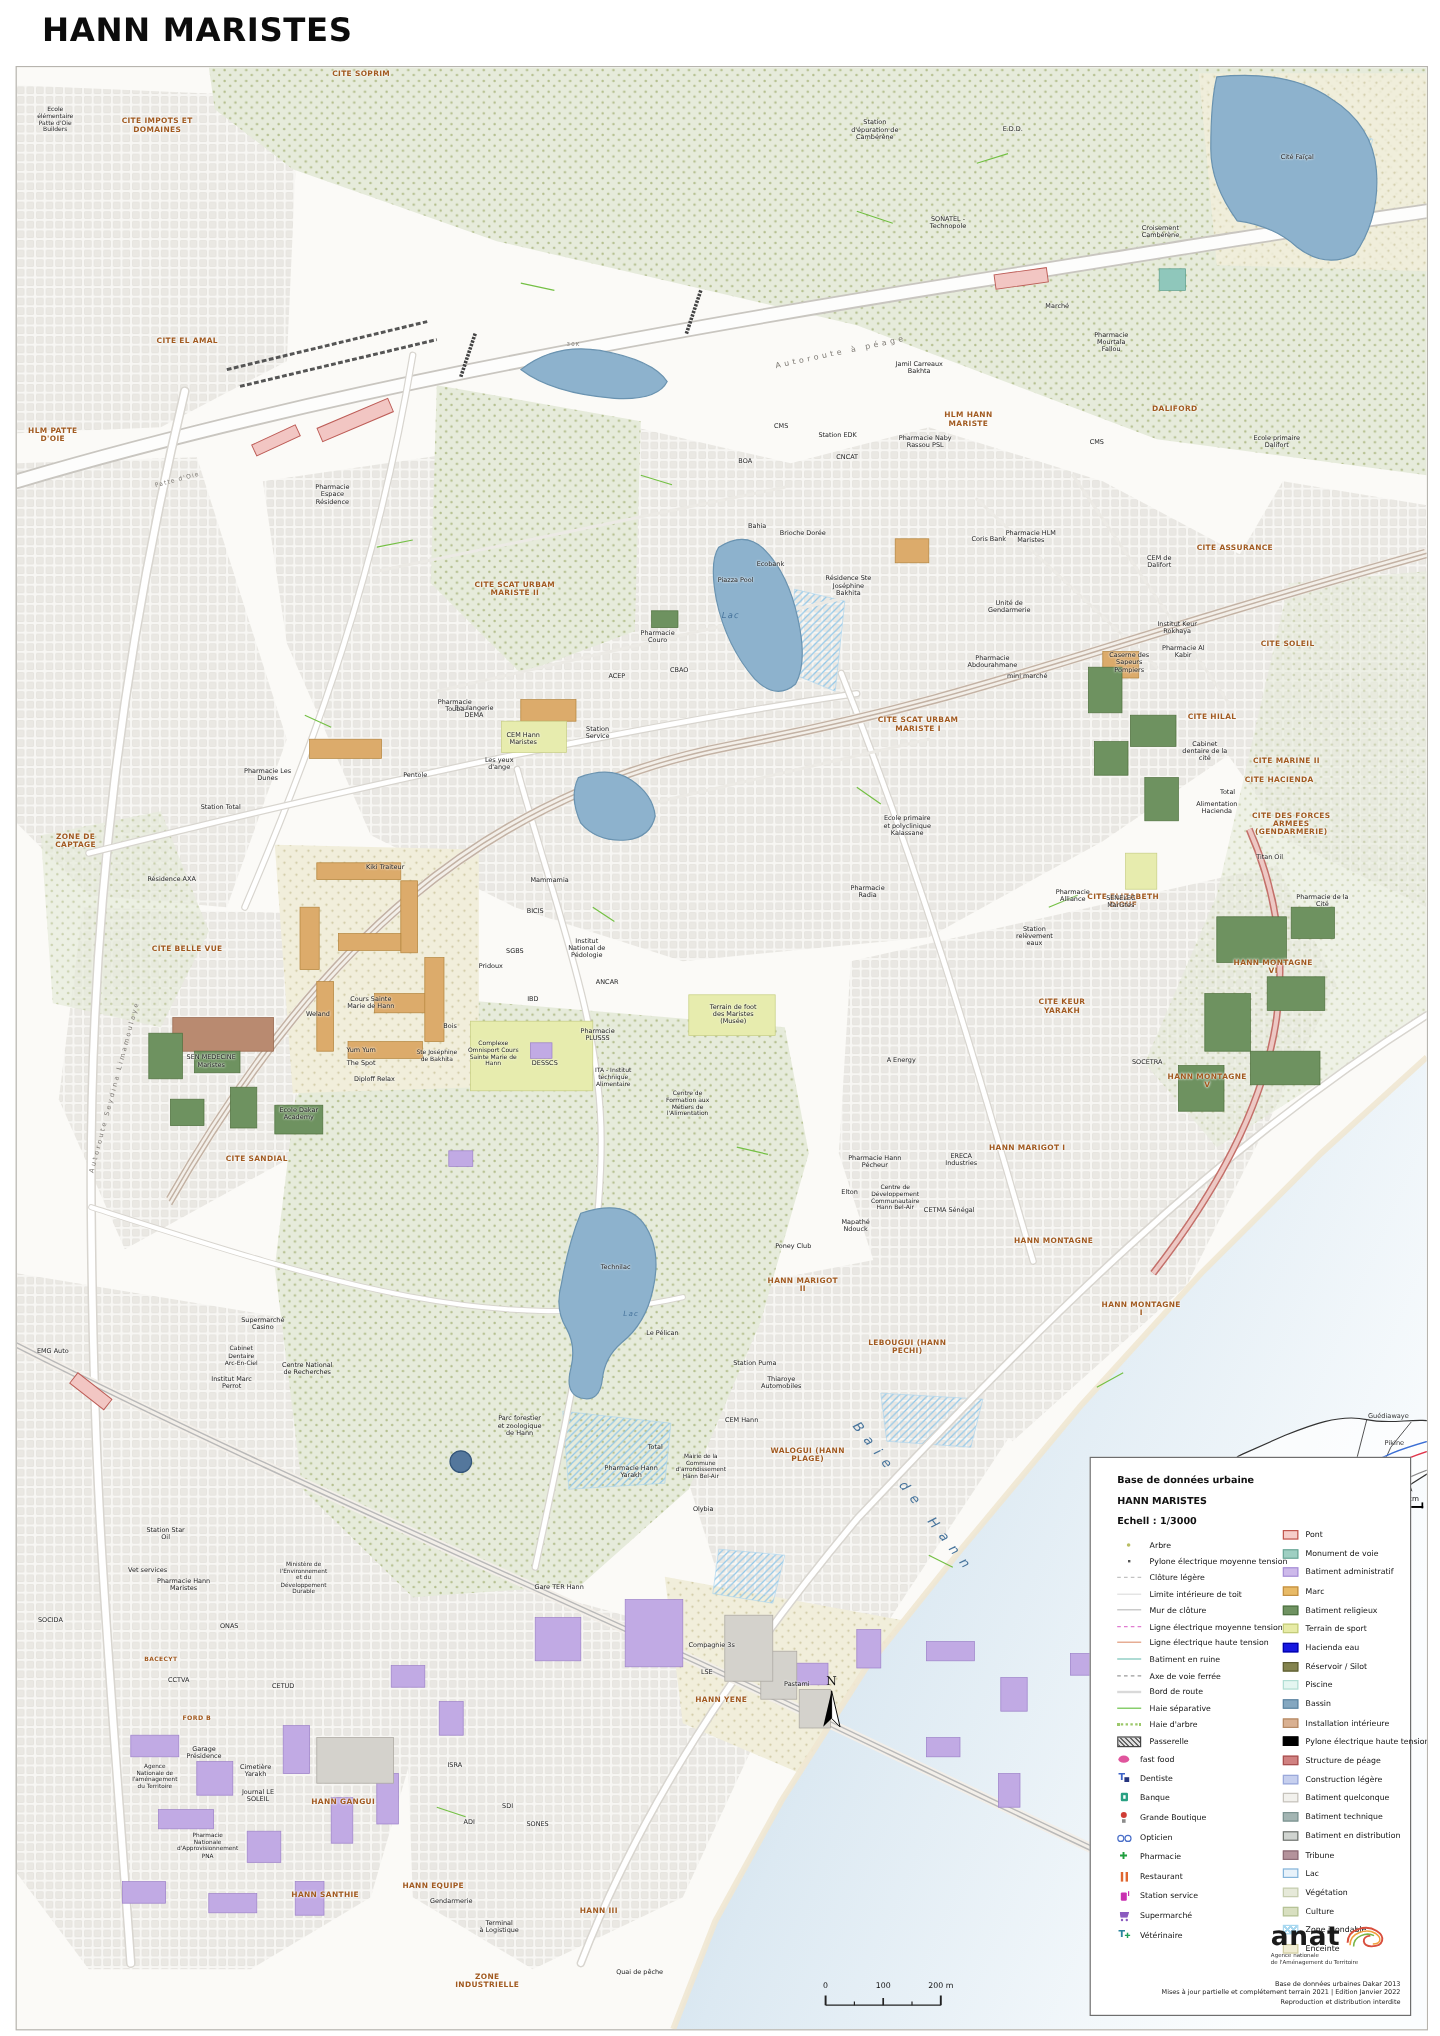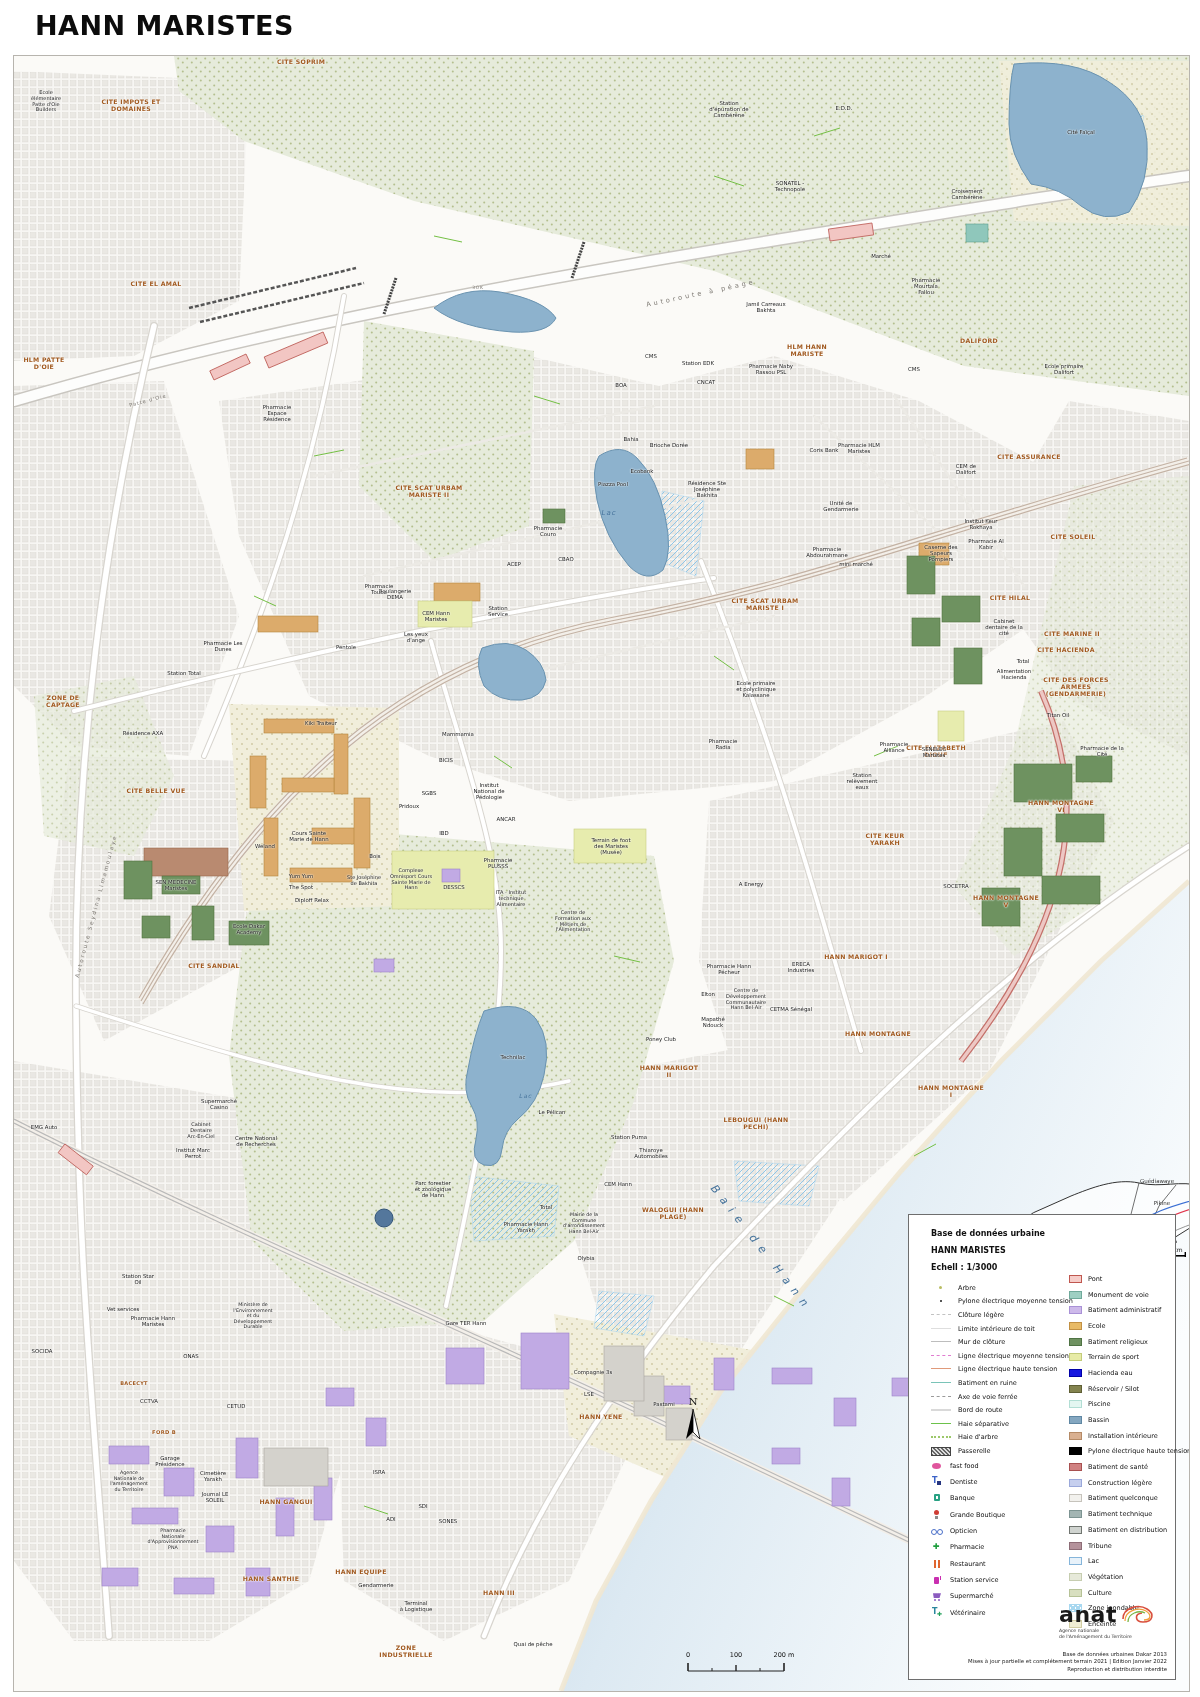--- a/index.html
+++ b/index.html
@@ -781,21 +781,21 @@
           <div class="lg-area" style="--c1: #9ecfc2; --c2: #6fa99a;">
             <span class="lg-swatch"></span>
             <span class="lg-lab">Monument de voie</span>
           </div>
           <div class="lg-area" style="--c1: #cdb9ea; --c2: #a991d6;">
             <span class="lg-swatch"></span>
             <span class="lg-lab">Batiment administratif</span>
           </div>
           <div class="lg-area" style="--c1: #e8ba66; --c2: #c29043;">
             <span class="lg-swatch"></span>
-            <span class="lg-lab">Ecole</span>
+            <span class="lg-lab">Marc</span>
           </div>
           <div class="lg-area" style="--c1: #6f9261; --c2: #4f7344;">
             <span class="lg-swatch"></span>
             <span class="lg-lab">Batiment religieux</span>
           </div>
           <div class="lg-area" style="--c1: #e7eba6; --c2: #c3cc7a;">
             <span class="lg-swatch"></span>
             <span class="lg-lab">Terrain de sport</span>
           </div>
           <div class="lg-area" style="--c1: #1617e0; --c2: #0000a8;">
@@ -817,21 +817,21 @@
           <div class="lg-area" style="--c1: #d9b091; --c2: #b58a66;">
             <span class="lg-swatch"></span>
             <span class="lg-lab">Installation intérieure</span>
           </div>
           <div class="lg-area" style="--c1: #000000; --c2: #000000;">
             <span class="lg-swatch"></span>
             <span class="lg-lab">Pylone électrique haute tension</span>
           </div>
           <div class="lg-area" style="--c1: #d08181; --c2: #a85050;">
             <span class="lg-swatch"></span>
-            <span class="lg-lab">Batiment de santé</span>
+            <span class="lg-lab">Structure de péage</span>
           </div>
           <div class="lg-area" style="--c1: #c6cfee; --c2: #9aa8da;">
             <span class="lg-swatch"></span>
             <span class="lg-lab">Construction légère</span>
           </div>
           <div class="lg-area" style="--c1: #f2f1ed; --c2: #c6c3bc;">
             <span class="lg-swatch"></span>
             <span class="lg-lab">Batiment quelconque</span>
           </div>
           <div class="lg-area" style="--c1: #a3b5b3; --c2: #7d9492;">

